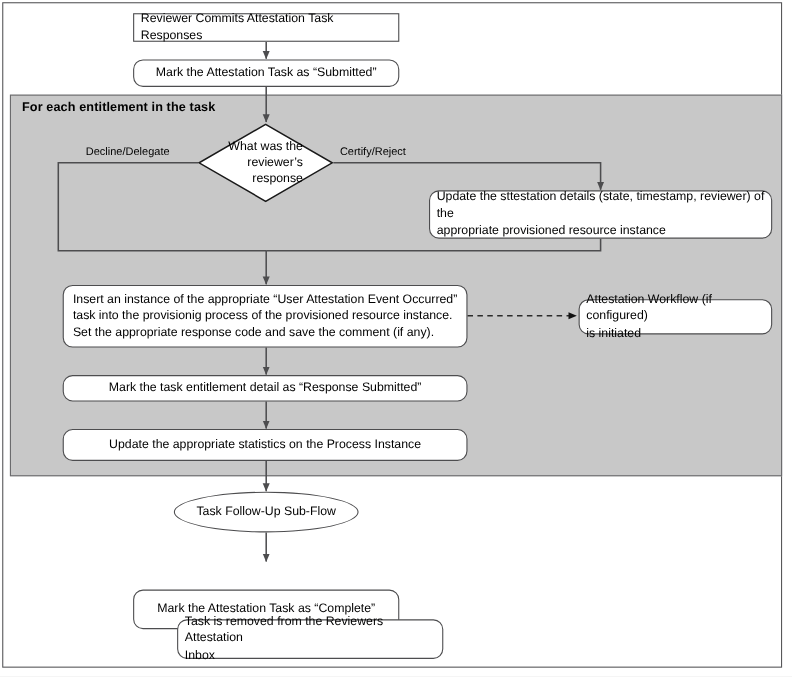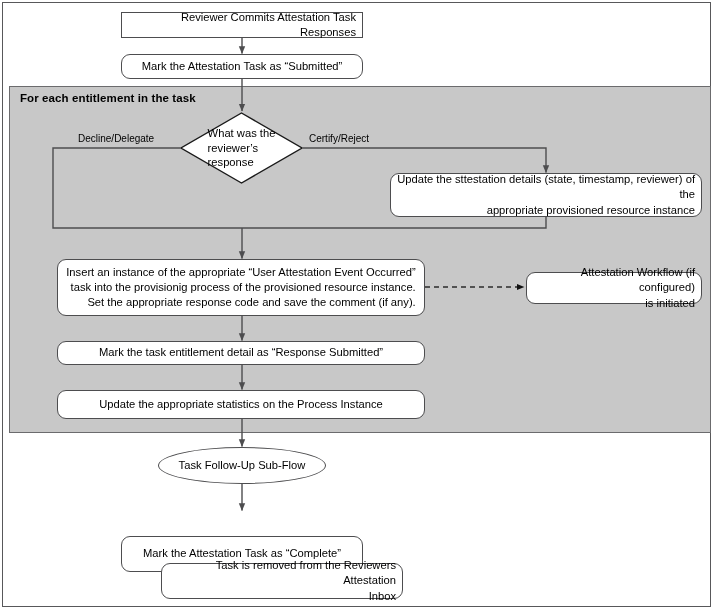--- a/index.html
+++ b/index.html
@@ -52,21 +52,21 @@
   }
   
   .node {
     position: absolute;
     box-sizing: border-box;
     background: #ffffff;
     border: 1px solid #4d4d4f;
     display: flex;
     align-items: center;
     justify-content: center;
-    text-align: right;
+    text-align: left;
     font-size: 11.2px;
     color: #000;
     line-height: 1.35;
     padding: 2px 6px;
   }
   .node.rounded { border-radius: 9px; }
   .node.sharp   { border-radius: 0; }
   .node.oval    { border-radius: 50%; }
 
   
@@ -74,21 +74,21 @@
     position: absolute;
     pointer-events: none;
   }
   .diamond-label {
     position: absolute;
     left: 0; top: 0;
     width: 100%; height: 100%;
     display: flex;
     align-items: center;
     justify-content: center;
-    text-align: left;
+    text-align: right;
     font-size: 11.2px;
     line-height: 1.32;
     color: #000;
   }
   
   #wires {
     position: absolute;
     left: 0; top: 0;
     width: 720px; height: 615px;
     pointer-events: none;

